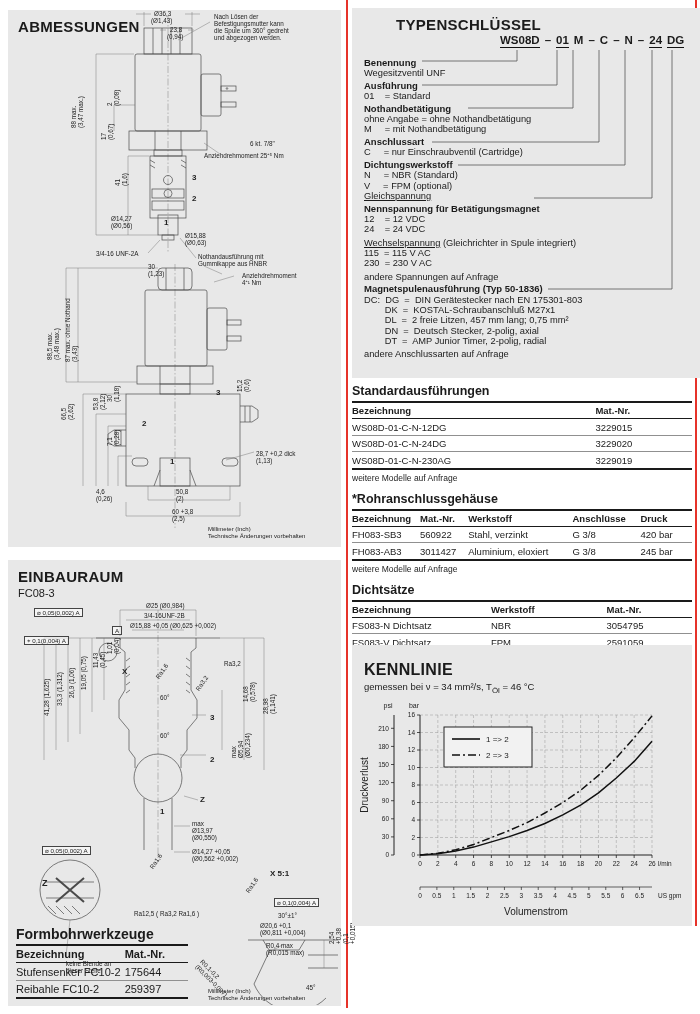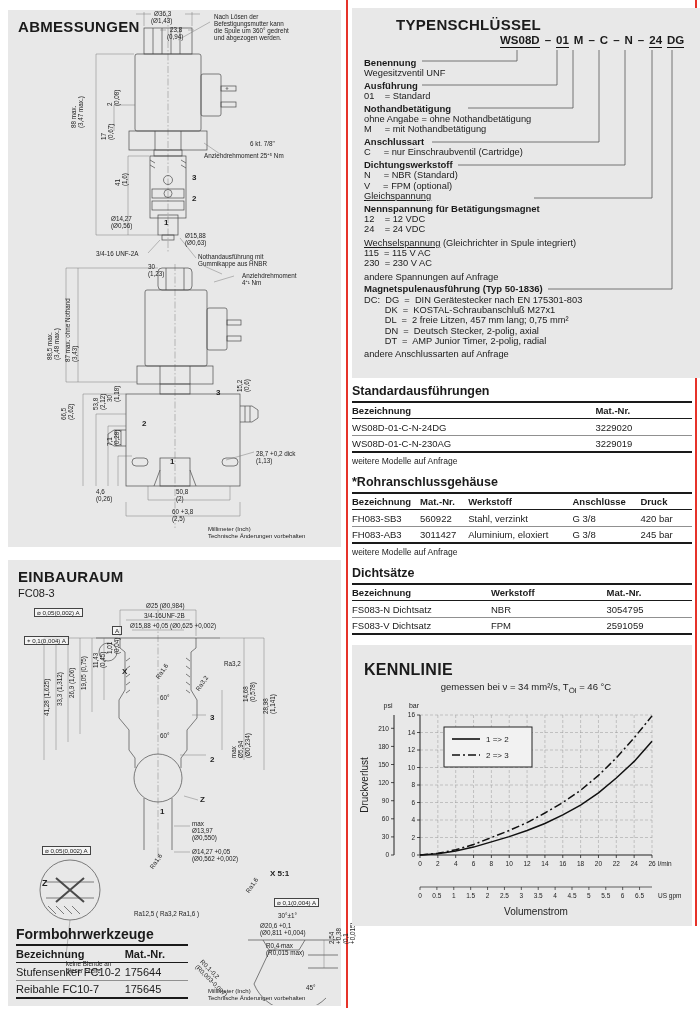--- a/index.html
+++ b/index.html
@@ -46,21 +46,21 @@
   .note{font-size:8.5px;margin:3px 0 7px 0;}
   .ts-lines{position:absolute;left:12px;top:47px;right:8px;}
   .ts-line{font-size:9.3px;line-height:10.3px;white-space:pre-wrap;}
   .ts-line.b{font-weight:bold;margin-top:2.5px;font-size:9.5px;}
   .ts-line.g{margin-top:3px;}
   .ts-line .u{text-decoration:underline;}
   .code{position:absolute;left:148px;top:26px;font-weight:bold;font-size:11.5px;white-space:nowrap;}
   .code .cp{display:inline-block;margin-right:5px;}
   .code .cu{border-bottom:1.4px solid #111;padding-bottom:1px;}
   .leaders{position:absolute;inset:0;pointer-events:none;}
-  .sub2{margin:0 4px 4px 12px;font-size:9.5px;text-align:center;}
+  .sub2{margin:0 4px 4px 12px;font-size:9.5px;}
   .formbl{position:absolute;left:8px;top:366px;width:172px;}
   .formbl h3{margin:0 0 2px 0;font-size:14px;}
   #chart{display:block;margin-left:2px;}
 </style>
 </head>
 <body>
 
 <div class="page">
 
   <div class="col-rule l"></div>
@@ -349,22 +349,22 @@
               <th>Bezeichnung</th>
               <th>Mat.-Nr.</th>
             </tr>
           </thead>
           <tbody>
             <tr>
               <td>Stufensenker FC10-2</td>
               <td>175644</td>
             </tr>
             <tr>
-              <td>Reibahle FC10-7</td>
-              <td>175645</td>
+              <td>Reibahle FC10-2</td>
+              <td>259397</td>
             </tr>
           </tbody>
         </table>
     </div>
   </section>
 
   <section class="box ts">
     <h2>TYPENSCHLÜSSEL</h2>
     <div class="code"><span class="cp cu">WS08D</span><span class="cp">–</span><span class="cp cu">01</span><span class="cp">M</span><span class="cp">–</span><span class="cp">C</span><span class="cp">–</span><span class="cp">N</span><span class="cp">–</span><span class="cp cu">24</span><span class="cp cu">DG</span></div>
     <svg class="leaders" width="340" height="370" viewBox="0 0 340 370">
@@ -412,20 +412,24 @@
   <section class="rtables">
     <h3>Standardausführungen</h3>
     <table class="tbl t-std">
         <thead>
           <tr>
             <th>Bezeichnung</th>
             <th>Mat.-Nr.</th>
           </tr>
         </thead>
         <tbody>
+          <tr>
+            <td>WS08D-01-C-N-12DG</td>
+            <td>3229015</td>
+          </tr>
           <tr>
             <td>WS08D-01-C-N-24DG</td>
             <td>3229020</td>
           </tr>
           <tr>
             <td>WS08D-01-C-N-230AG</td>
             <td>3229019</td>
           </tr>
         </tbody>
       </table>

